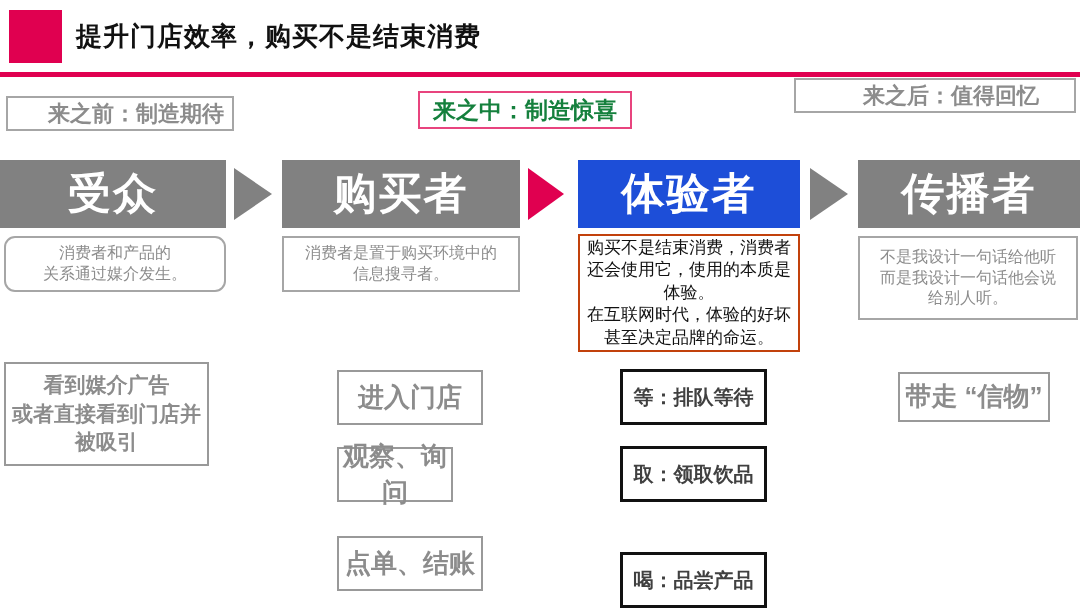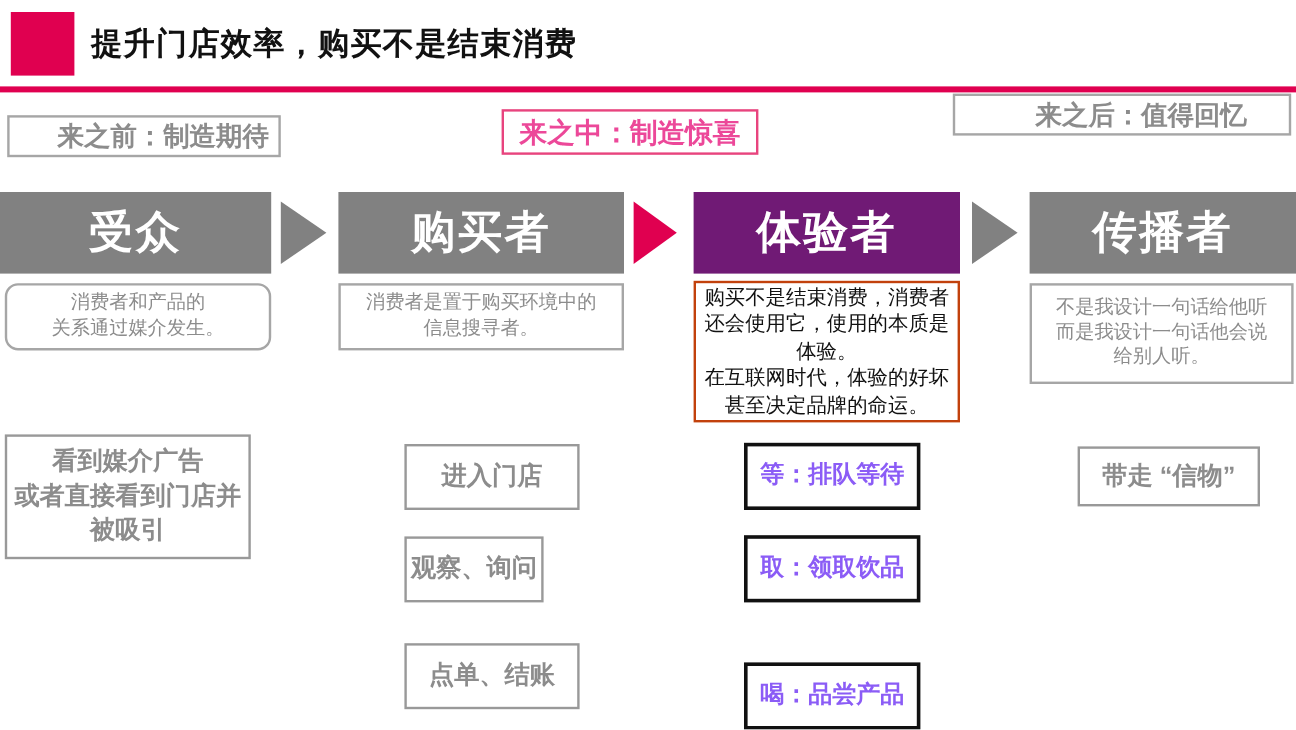--- a/index.html
+++ b/index.html
@@ -19,33 +19,33 @@
   }
   .title-rule { position: absolute; left: 0; top: 72px; width: 1080px; height: 5px; background: #E00050; }
 
   
   .phase {
     position: absolute; background: #ffffff;
     display: flex; align-items: center; justify-content: center;
     font-weight: bold; white-space: nowrap;
   }
   .phase-gray { border: 2px solid #A6A6A6; color: #8C8C8C; font-size: 22px; padding-left: 32px; }
-  .phase-accent { border: 2px solid #E8447E; color: #ec4899; font-size: 23px; }
+  .phase-accent { border: 2px solid #E8447E; color: #15803d; font-size: 23px; }
   .phase-before { left: 6px;  top: 96px; width: 228px; height: 35px; }
   .phase-during { left: 418px; top: 91px; width: 214px; height: 38px; }
   .phase-after  { left: 794px; top: 78px; width: 282px; height: 35px; }
 
   
   .stage {
     position: absolute; top: 160px; height: 68px;
     display: flex; align-items: center; justify-content: center;
-    color: #ffffff; font-size: 37px; font-weight: bold; letter-spacing: 2px;
+    color: #ffffff; font-size: 43px; font-weight: bold; letter-spacing: 2px;
   }
   .stage-gray { background: #818181; }
-  .stage-accent { background: #701a75; }
+  .stage-accent { background: #1d4ed8; }
   .stage-1 { left: 0px;   width: 226px; }
   .stage-2 { left: 282px; width: 238px; }
   .stage-3 { left: 578px; width: 222px; }
   .stage-4 { left: 858px; width: 222px; }
 
   
   .arrow {
     position: absolute; top: 168px; width: 0; height: 0;
     border-top: 26px solid transparent; border-bottom: 26px solid transparent;
   }
@@ -67,22 +67,22 @@
   .desc-2 { left: 282px; top: 236px; width: 238px; height: 56px; }
   .desc-3 { left: 578px; top: 234px; width: 222px; height: 118px; }
   .desc-4 { left: 858px; top: 236px; width: 220px; height: 84px; }
 
   
   .action {
     position: absolute; background: #ffffff;
     display: flex; align-items: center; justify-content: center;
     text-align: center; font-weight: bold; white-space: pre-line; line-height: 1.35;
   }
-  .action-gray { border: 2px solid #999999; color: #8C8C8C; font-size: 21px; }
-  .action-black { border: 3px solid #111111; color: #8b5cf6; font-size: 20px; font-family: Liberation Mono, monospace; }
+  .action-gray { border: 2px solid #999999; color: #8C8C8C; font-size: 26px; }
+  .action-black { border: 3px solid #111111; color: #404040; font-size: 20px; }
   .act-audience { left: 4px; top: 362px; width: 205px; height: 104px; font-size: 21px; }
   .act-buyer-1 { left: 337px; top: 370px; width: 146px; height: 55px; }
   .act-buyer-2 { left: 337px; top: 447px; width: 116px; height: 55px; }
   .act-buyer-3 { left: 337px; top: 536px; width: 146px; height: 55px; }
   .act-exp-1 { left: 620px; top: 369px; width: 147px; height: 56px; }
   .act-exp-2 { left: 620px; top: 446px; width: 147px; height: 56px; }
   .act-exp-3 { left: 620px; top: 552px; width: 147px; height: 56px; }
   .act-spreader { left: 898px; top: 372px; width: 152px; height: 50px; }
 </style>
 </head>

